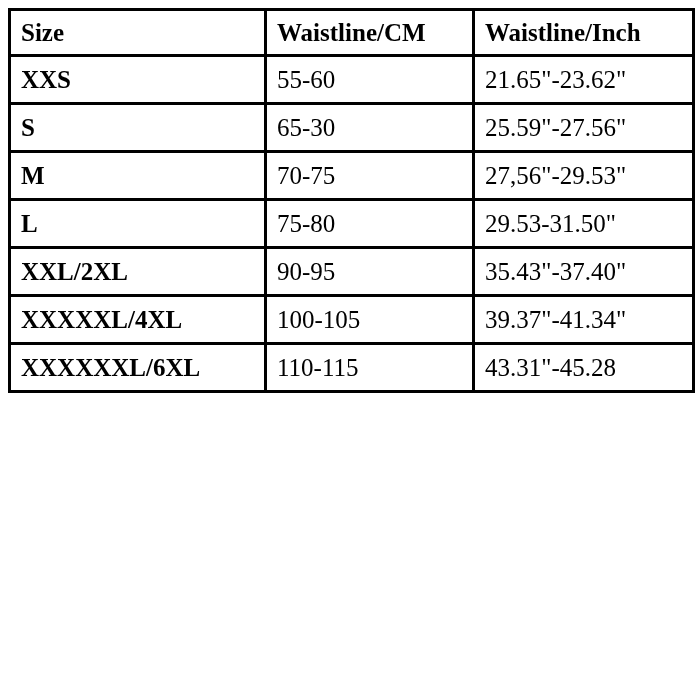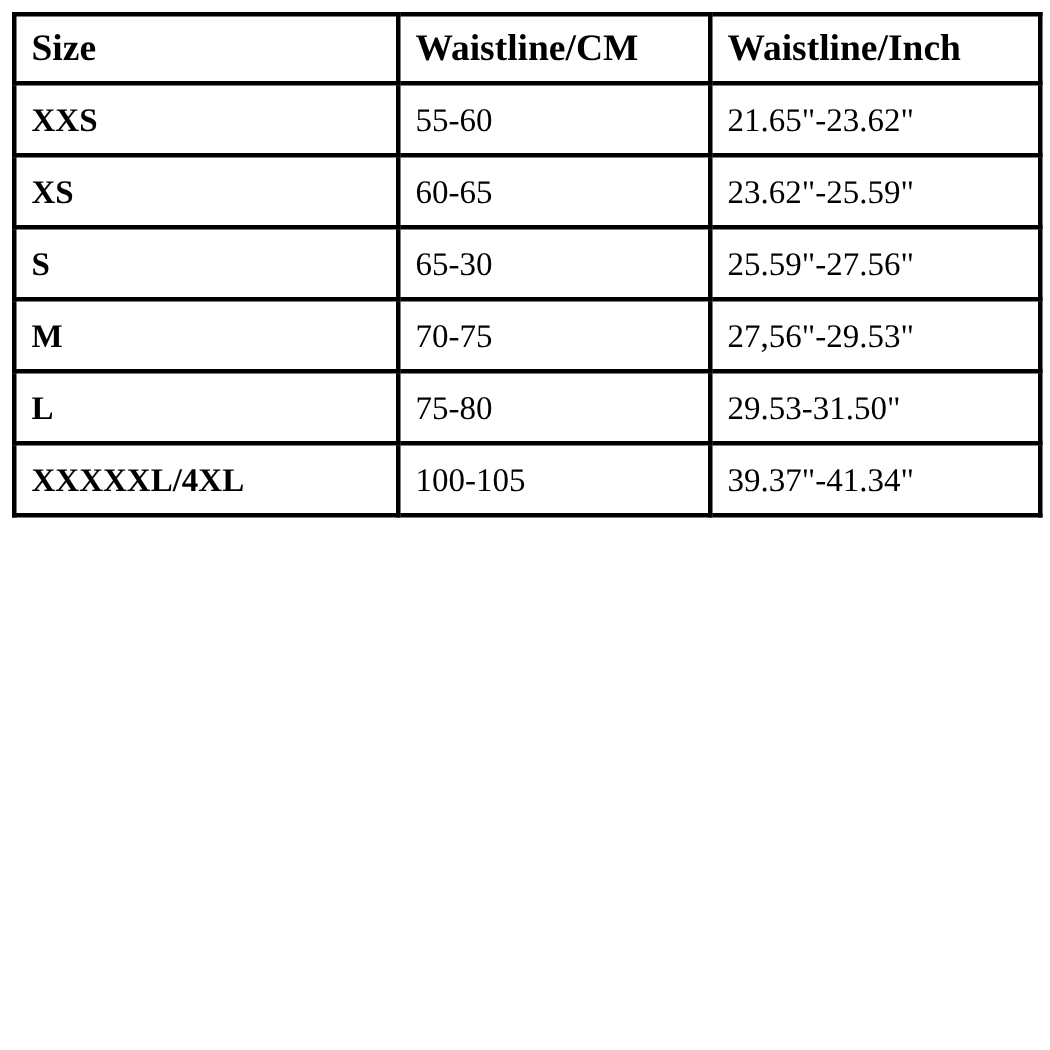--- a/index.html
+++ b/index.html
@@ -29,21 +29,21 @@
   table.size-chart col.c1 { width: 256px; }
   table.size-chart col.c2 { width: 208px; }
   table.size-chart col.c3 { width: 220px; }
 
   table.size-chart th,
   table.size-chart td {
     border: 3px solid #000000;
     padding: 6px 0 6px 10px;
     text-align: left;
     vertical-align: middle;
-    font-size: 22px;
+    font-size: 25px;
     line-height: 1.18;
     height: 48px;
     box-sizing: border-box;
     white-space: nowrap;
     overflow: hidden;
   }
   table.size-chart thead th {
     font-weight: bold;
     font-size: 25px;
     height: 46px;
@@ -72,39 +72,44 @@
         <th>Waistline/Inch</th>
       </tr>
     </thead>
     <tbody>
       <tr>
         <td>XXS</td>
         <td class="val">55-60</td>
         <td class="val">21.65"-23.62"</td>
       </tr>
       <tr>
-        <td>XS</td>
-        <td class="val">60-65</td>
-        <td class="val">23.62"-25.59"</td>
-      </tr>
-      <tr>
         <td>S</td>
         <td class="val">65-30</td>
         <td class="val">25.59"-27.56"</td>
       </tr>
       <tr>
         <td>M</td>
         <td class="val">70-75</td>
         <td class="val">27,56"-29.53"</td>
       </tr>
       <tr>
         <td>L</td>
         <td class="val">75-80</td>
         <td class="val">29.53-31.50"</td>
       </tr>
       <tr>
+        <td>XXL/2XL</td>
+        <td class="val">90-95</td>
+        <td class="val">35.43"-37.40"</td>
+      </tr>
+      <tr>
         <td>XXXXXL/4XL</td>
         <td class="val">100-105</td>
         <td class="val">39.37"-41.34"</td>
+      </tr>
+      <tr>
+        <td>XXXXXXL/6XL</td>
+        <td class="val">110-115</td>
+        <td class="val">43.31"-45.28</td>
       </tr>
     </tbody>
   </table>
 </div>
 
 </body></html>

